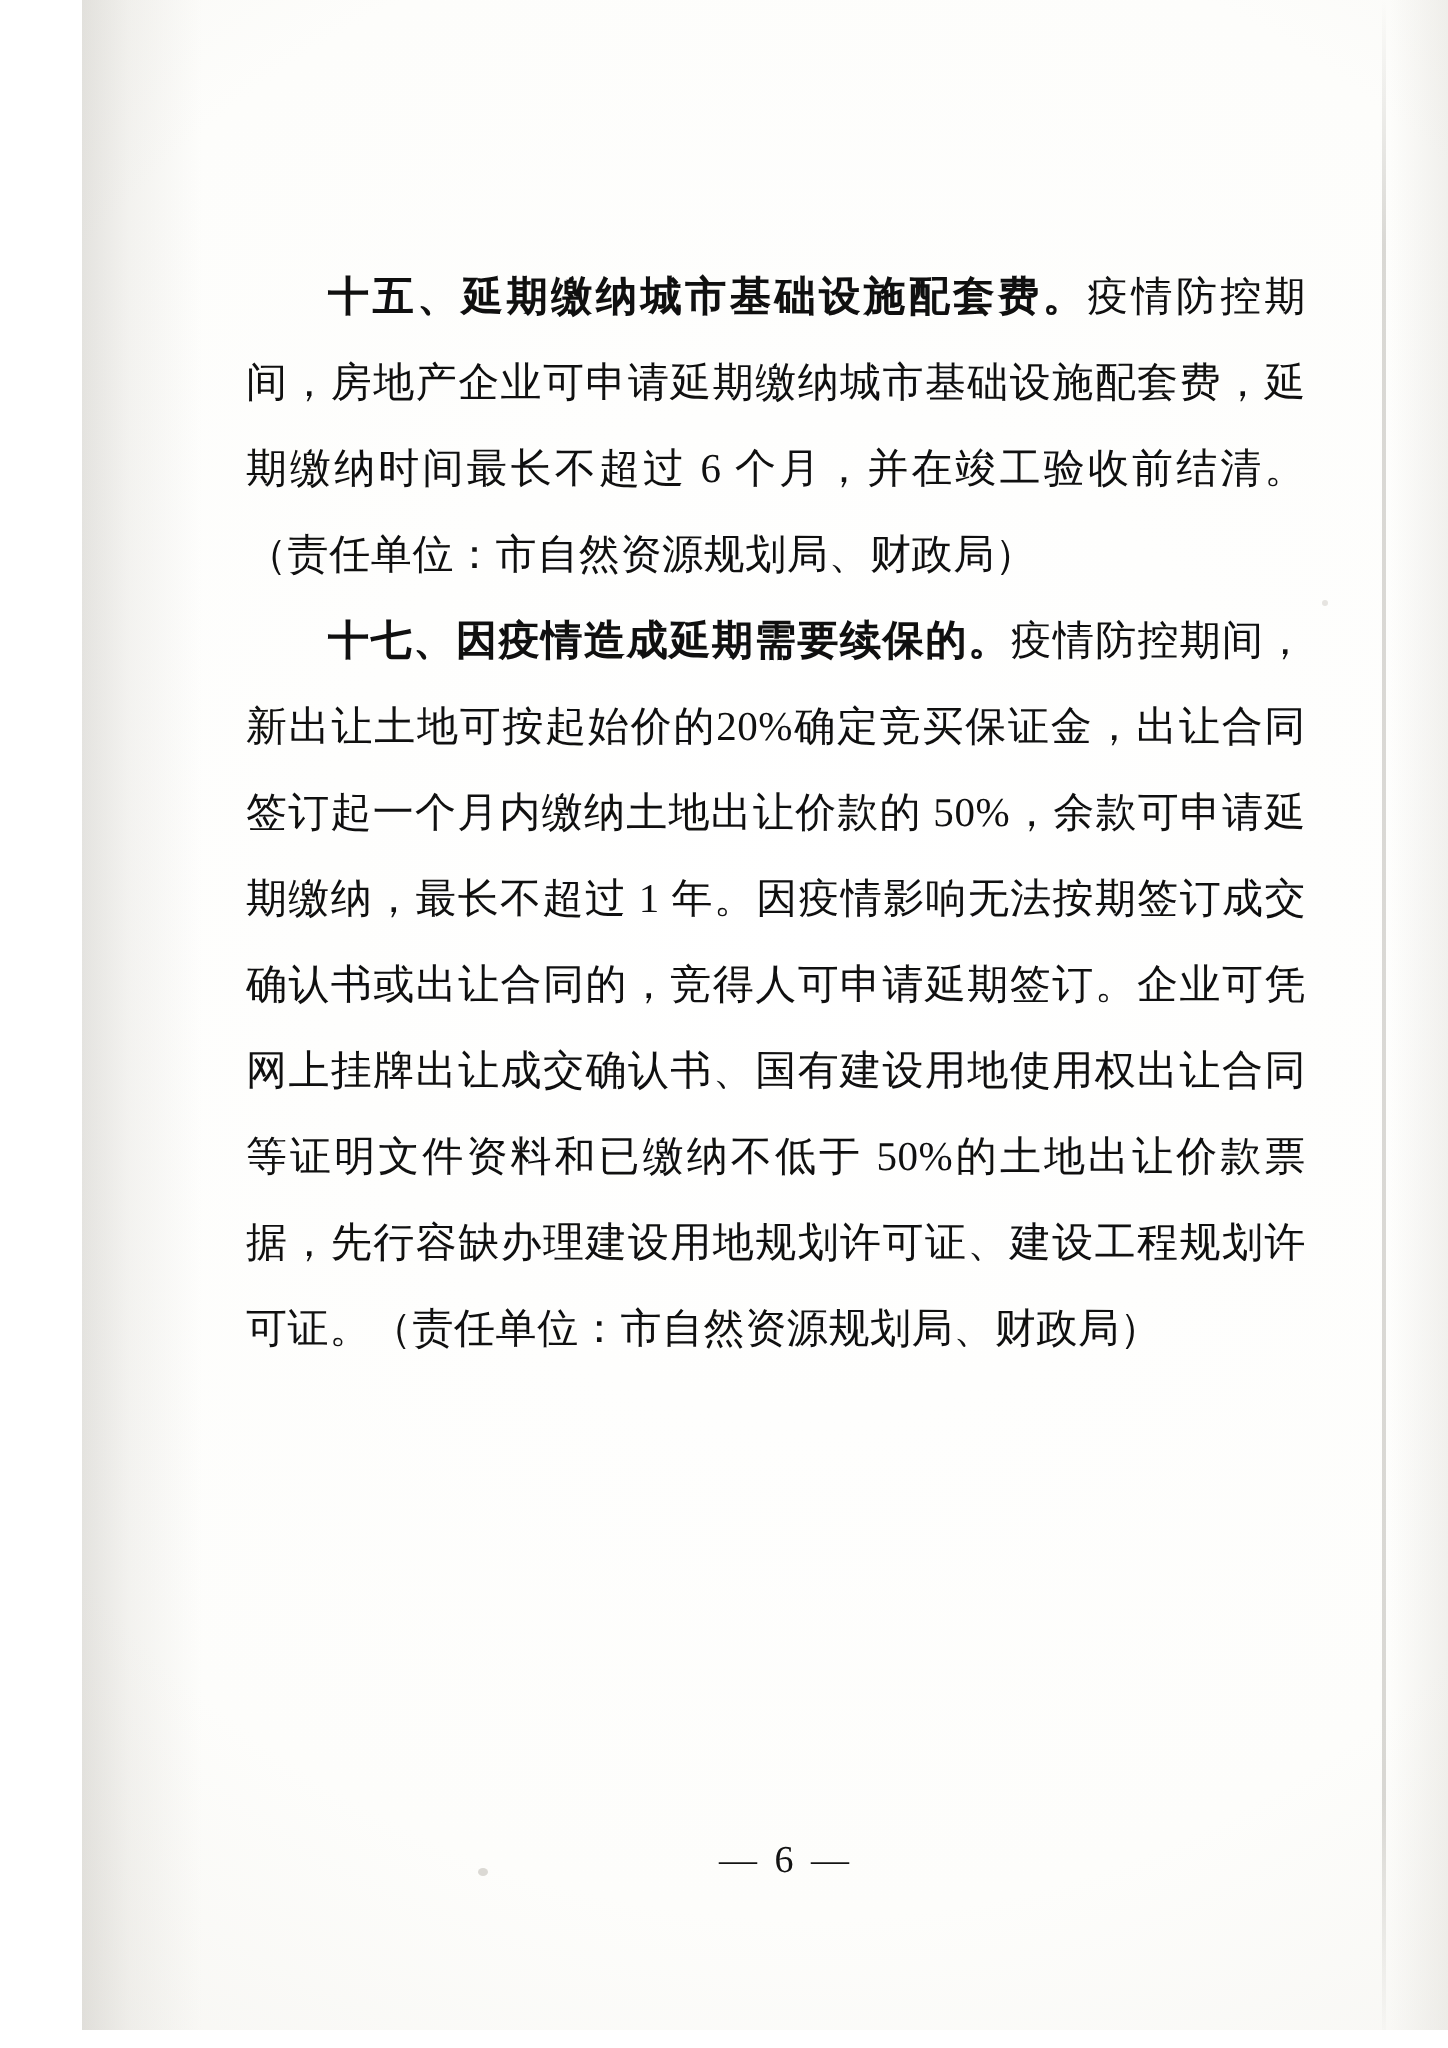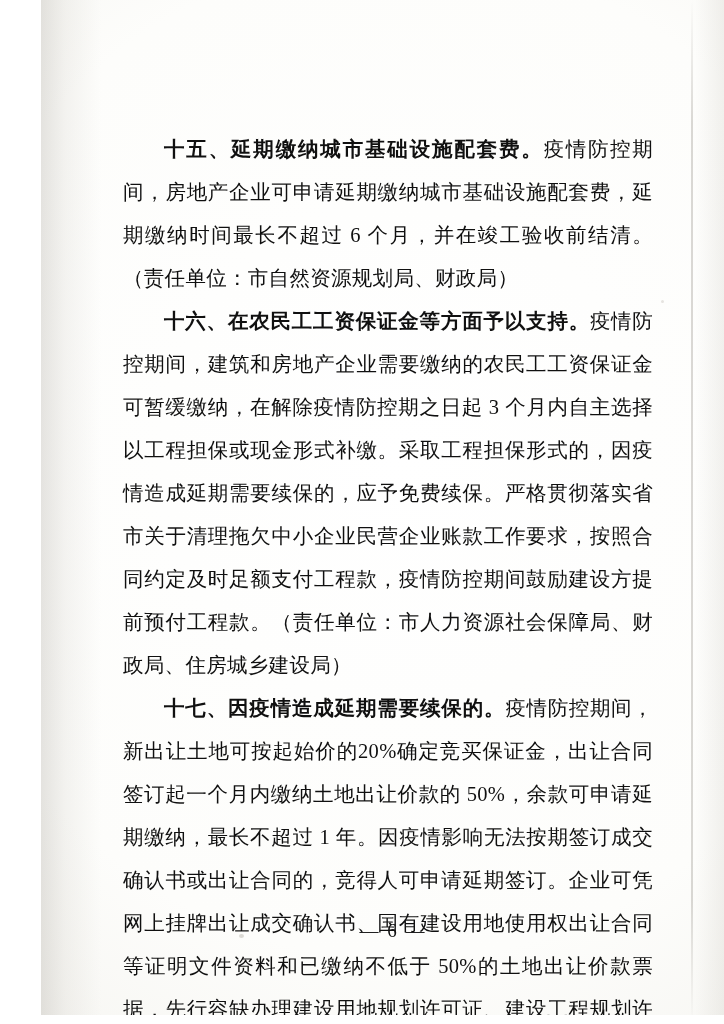--- a/index.html
+++ b/index.html
@@ -109,23 +109,20 @@
 
   <div class="speck" style="left:198px; top:934px; width:5px; height:4px;"></div>
   <div class="speck" style="left:620px; top:300px; width:3px; height:3px; opacity:.35;"></div>
 
   <div class="body-text">
 
     <p class="para">
       <span class="lead">十五、延期缴纳城市基础设施配套费。</span><span>疫情防控期间，房地产企业可申请延期缴纳城市基础设施配套费，延期缴纳时间最长不超过 6 个月，并在竣工验收前结清。（责任单位：市自然资源规划局、财政局）</span>
     </p>
 
-    <p class="para">
-      <span class="lead">十六、在农民工工资保证金等方面予以支持。</span><span>疫情防控期间，建筑和房地产企业需要缴纳的农民工工资保证金可暂缓缴纳，在解除疫情防控期之日起 3 个月内自主选择以工程担保或现金形式补缴。采取工程担保形式的，因疫情造成延期需要续保的，应予免费续保。严格贯彻落实省市关于清理拖欠中小企业民营企业账款工作要求，按照合同约定及时足额支付工程款，疫情防控期间鼓励建设方提前预付工程款。（责任单位：市人力资源社会保障局、财政局、住房城乡建设局）</span>
-    </p>
 
     <p class="para">
       <span class="lead">十七、因疫情造成延期需要续保的。</span><span>疫情防控期间，新出让土地可按起始价的20%确定竞买保证金，出让合同签订起一个月内缴纳土地出让价款的 50%，余款可申请延期缴纳，最长不超过 1 年。因疫情影响无法按期签订成交确认书或出让合同的，竞得人可申请延期签订。企业可凭网上挂牌出让成交确认书、国有建设用地使用权出让合同等证明文件资料和已缴纳不低于 50%的土地出让价款票据，先行容缺办理建设用地规划许可证、建设工程规划许可证。（责任单位：市自然资源规划局、财政局）</span>
     </p>
 
   </div>
 
   <div class="edge-chars" id="edge-col">
       <div>按</div>
       <div>房</div>

